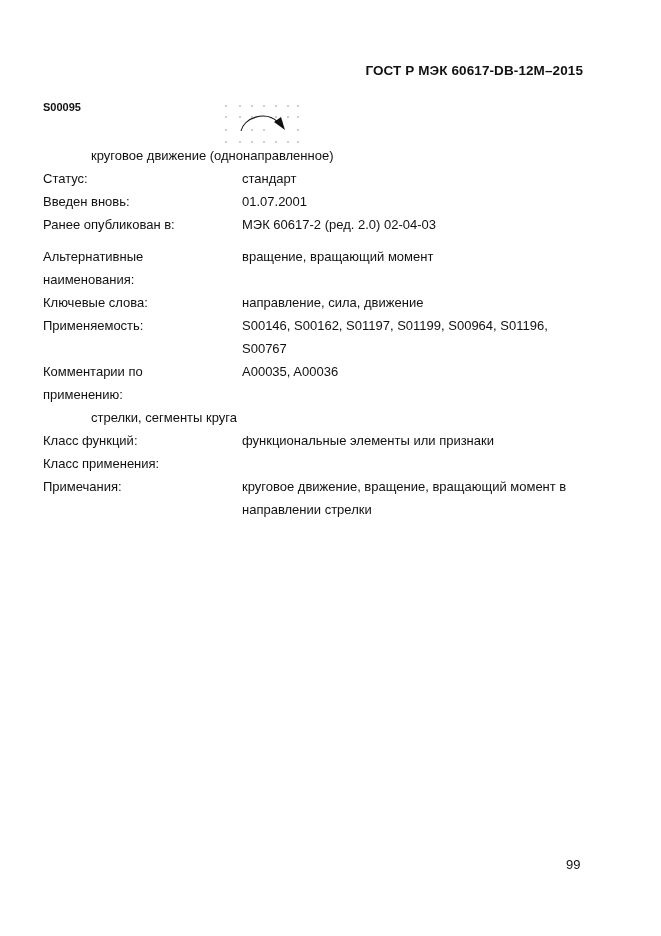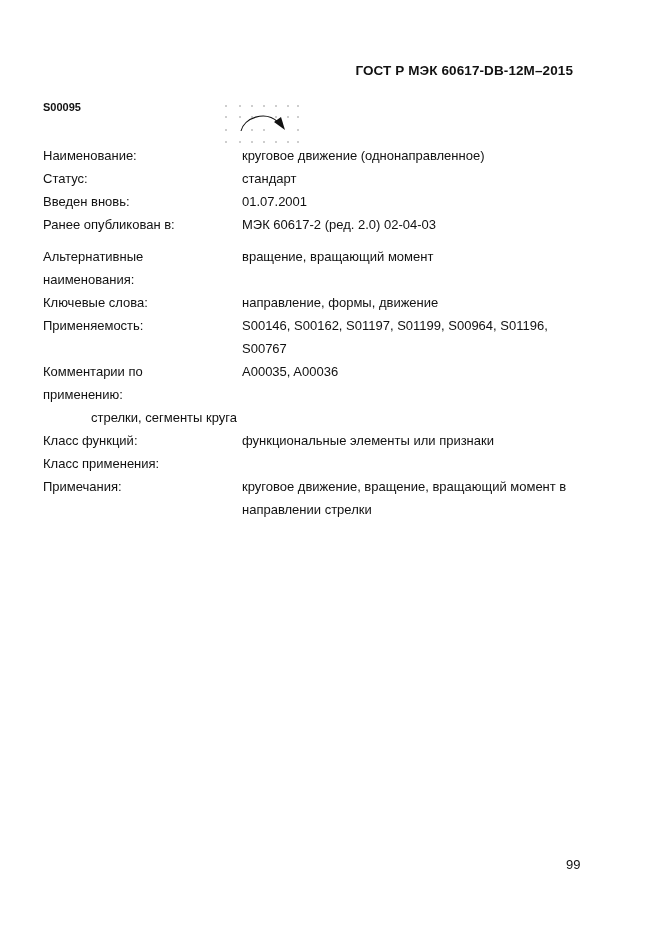--- a/index.html
+++ b/index.html
@@ -1,18 +1,18 @@
 <!DOCTYPE html>
 <html><head>
 <meta charset="utf-8">
 <style>
   html, body { margin: 0; padding: 0; background: #ffffff; }
   body { width: 661px; height: 936px; position: relative; overflow: hidden;
          font-family: "Liberation Sans", sans-serif; color: #111; }
-  .header { position: absolute; top: 63px; right: 88px; font-size: 13.5px; font-weight: bold; letter-spacing: 0.1px; }
+  .header { position: absolute; top: 63px; right: 78px; font-size: 13.5px; font-weight: bold; letter-spacing: 0.1px; }
   .code { position: absolute; top: 101px; left: 43px; font-size: 11px; font-weight: bold; }
   .symbol { position: absolute; left: 220px; top: 100px; width: 90px; height: 45px; }
   .fields { position: absolute; top: 144px; left: 43px; font-size: 13px; }
   .row { display: flex; line-height: 23px; }
   .row .lbl { width: 151px; flex: 0 0 151px; }
   .row .val { width: 340px; margin-left: 48px; }
   .gap { height: 9px; }
   .pagenum { position: absolute; top: 857px; left: 566px; font-size: 13px; text-align: center; }
 </style>
 </head>
@@ -50,21 +50,20 @@
         <circle cx="68" cy="42" r="0.7"></circle>
         <circle cx="78" cy="42" r="0.7"></circle>
     </g>
     <path d="M21 31 C 24 18, 45 10, 58 22" fill="none" stroke="#111" stroke-width="1.1"></path>
     <polygon points="65,30 54,22 61,17" fill="#111"></polygon>
   </svg>
 </div>
 
 <div class="fields">
   <div class="row">
-    <div class="lbl">Наименование:</div>
     <div class="val">круговое движение (однонаправленное)</div>
   </div>
   <div class="row">
     <div class="lbl">Статус:</div>
     <div class="val">стандарт</div>
   </div>
   <div class="row">
     <div class="lbl">Введен вновь:</div>
     <div class="val">01.07.2001</div>
   </div>
@@ -72,21 +71,21 @@
     <div class="lbl">Ранее опубликован в:</div>
     <div class="val">МЭК 60617-2 (ред. 2.0) 02-04-03</div>
   </div>
   <div class="gap"></div>
   <div class="row">
     <div class="lbl">Альтернативные наименования:</div>
     <div class="val">вращение, вращающий момент</div>
   </div>
   <div class="row">
     <div class="lbl">Ключевые слова:</div>
-    <div class="val">направление, формы, движение</div>
+    <div class="val">направление, сила, движение</div>
   </div>
   <div class="row">
     <div class="lbl">Применяемость:</div>
     <div class="val">S00146, S00162, S01197, S01199, S00964, S01196, S00767</div>
   </div>
   <div class="row">
     <div class="lbl">Комментарии по применению:</div>
     <div class="val">A00035, A00036</div>
   </div>
   <div class="row">

